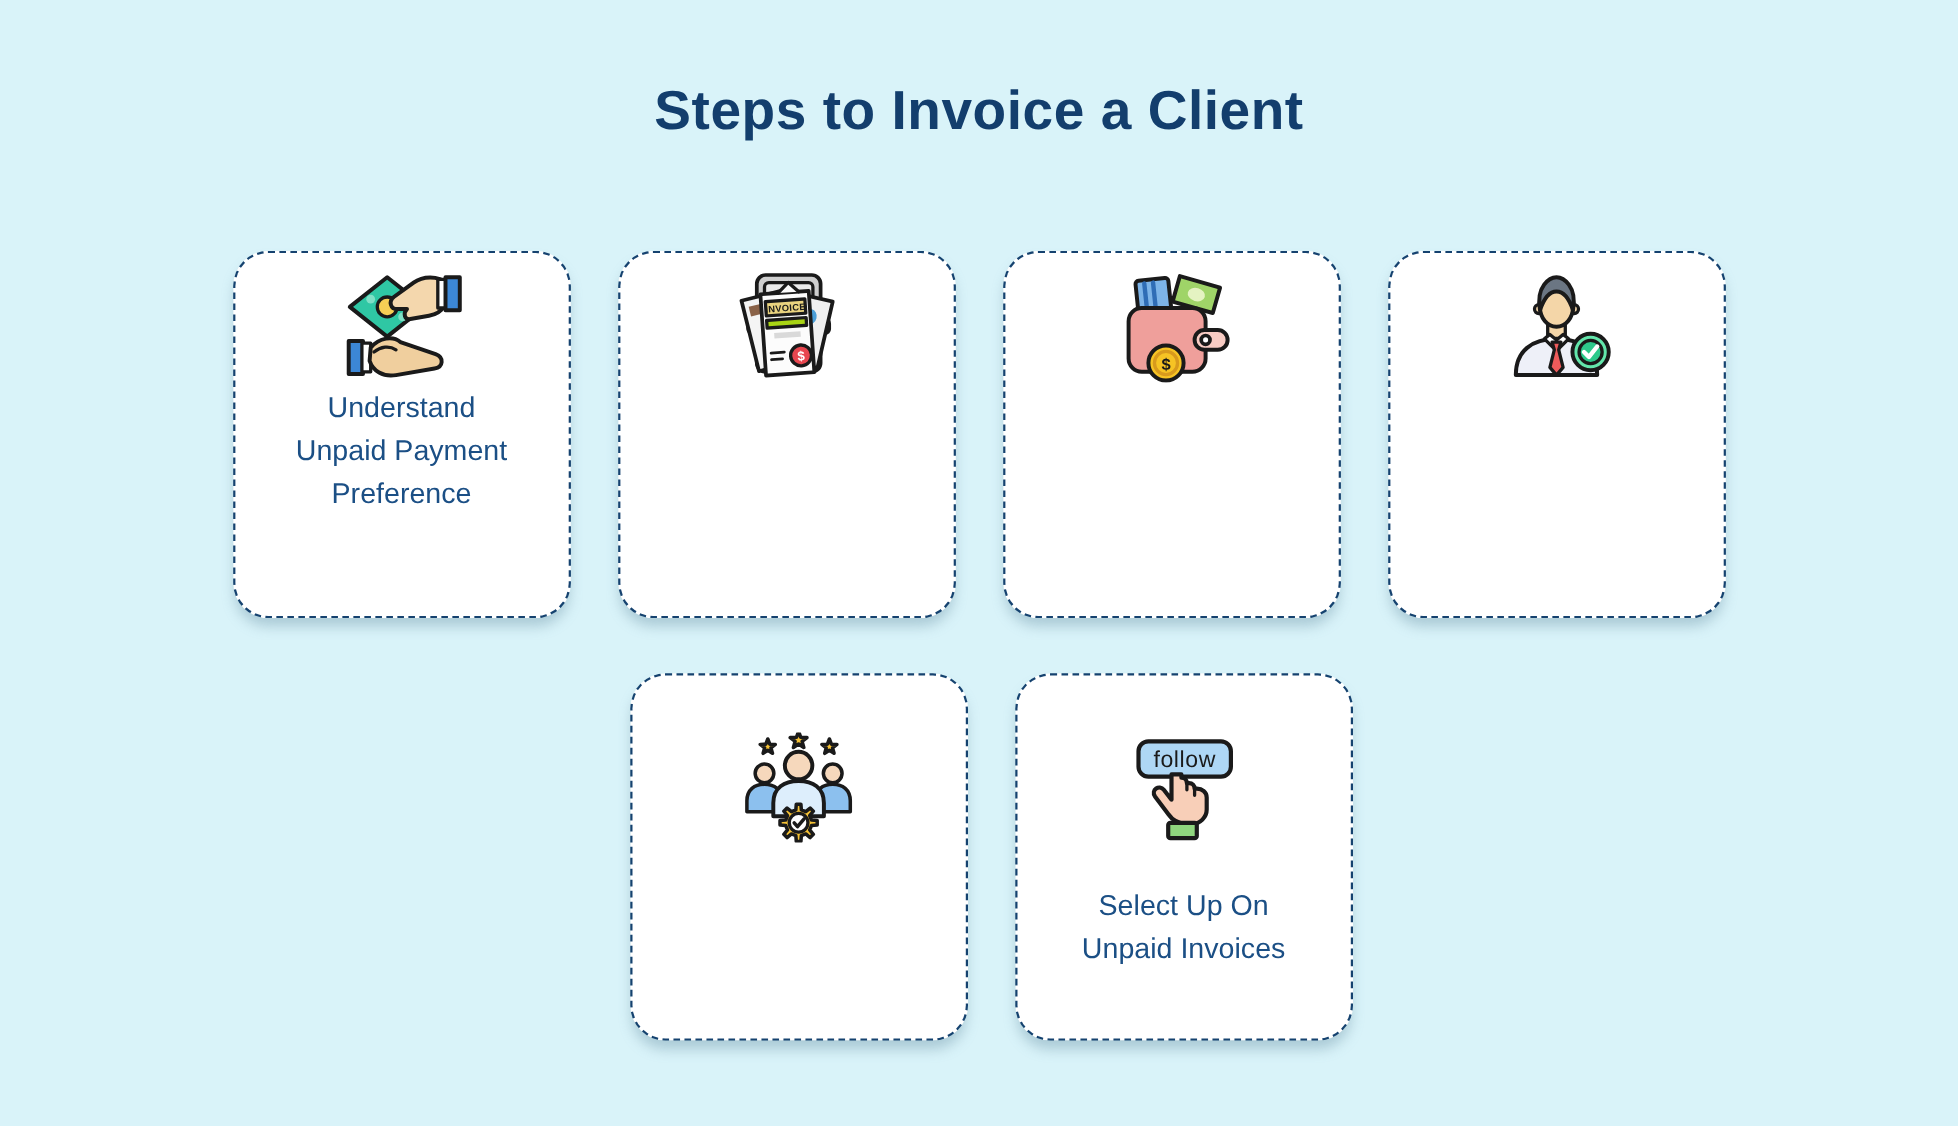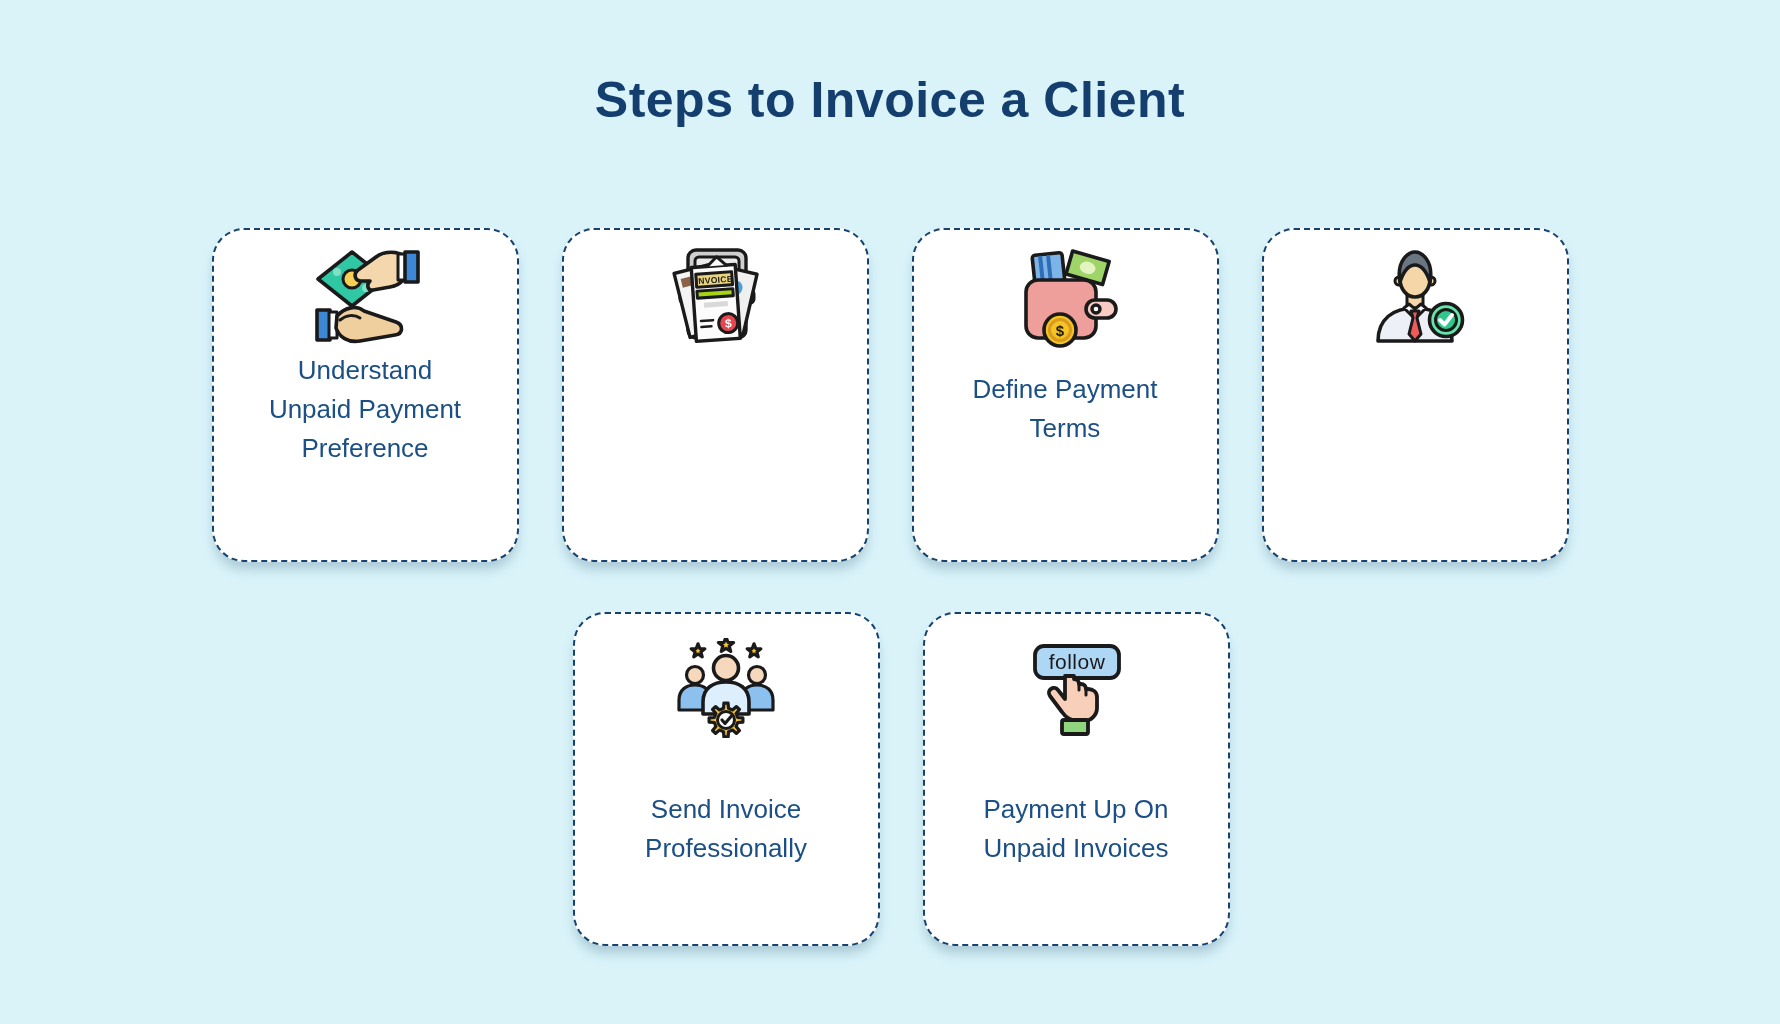--- a/index.html
+++ b/index.html
@@ -24,21 +24,21 @@
   .card {
     box-sizing:border-box;
     width:307px; height:334px;
     background:#ffffff;
     border:2px dashed #15426f;
     border-radius:32px;
     box-shadow:0 9px 12px -2px rgba(100,140,160,0.40);
     display:flex; flex-direction:column; align-items:center;
     padding:18px 14px 90px 14px;
   }
-  .row2 .card { padding-top:24px; padding-bottom:24px; }
+  .row2 .card { padding-top:52px; padding-bottom:24px; }
   .icon-box { height:100px; display:flex; align-items:center; justify-content:center; }
   .icon-box svg { width:112px; height:100px; display:block; }
   .label-wrap {
     flex:1; display:flex; flex-direction:column;
     align-items:center; justify-content:center;
   }
   .label-line {
     font-size:26px; line-height:39px; font-weight:500;
     color:#1b4f85; text-align:center; white-space:nowrap;
   }
@@ -129,25 +129,20 @@
               <ellipse cx="77" cy="20" rx="8" ry="6" fill="#e4f3c2" stroke="none"></ellipse>
             </g>
             <rect x="16" y="32" width="70" height="58" rx="12" fill="#ef9f9b"></rect>
             <rect x="76" y="52" width="30" height="18" rx="9" fill="#f8ccc4"></rect>
             <circle cx="86" cy="61" r="4" fill="#ffffff" stroke-width="3.4"></circle>
             <circle cx="50" cy="82" r="16" fill="#f6c324"></circle>
             <circle cx="50" cy="82" r="10.5" stroke="#d89a1d" stroke-width="3"></circle>
             <text x="50" y="88" text-anchor="middle" font-size="15" font-weight="700" fill="#1a1a1a" stroke="none">$</text>
           </g>
         </svg>
-      </div>
-      <div class="label-wrap">
-        <div class="label-line">Define Payment</div>
-        <div class="label-line">Terms</div>
-        <div class="label-line"></div>
       </div>
     </div>
 
     <div class="card">
       <div class="icon-box">
         <svg viewBox="0 0 110 100">
           <g fill="none" stroke="#1a1a1a" stroke-width="3.6" stroke-linejoin="round" stroke-linecap="round">
             <rect x="47" y="44" width="16" height="18" fill="#f4d6a8" stroke-width="3"></rect>
             <path d="M18,93 C18,71 33,60 55,60 C77,60 92,71 92,93 Z" fill="#eef0f8"></path>
             <path d="M44,60 L55,71 L66,60 L61,56 L55,61 L49,56 Z" fill="#ffffff" stroke-width="3"></path>
@@ -183,40 +178,35 @@
             <circle cx="55" cy="30" r="12.5" fill="#f6d8bc" stroke-width="3.6"></circle>
             <path d="M32,76 V64 C32,50 42,44 55,44 C68,44 78,50 78,64 V76 Z" fill="#ddeefc" stroke-width="3.6"></path>
             <g transform="translate(55,82)">
               <polygon fill="#f6c235" stroke-width="3.2" points="11.7,-2.5 16.9,-2.1 16.9,2.1 11.7,2.5 10.1,6.5 13.4,10.5 10.5,13.4 6.5,10.1 2.5,11.7 2.1,16.9 -2.1,16.9 -2.5,11.7 -6.5,10.1 -10.5,13.4 -13.4,10.5 -10.1,6.5 -11.7,2.5 -16.9,2.1 -16.9,-2.1 -11.7,-2.5 -10.1,-6.5 -13.4,-10.5 -10.5,-13.4 -6.5,-10.1 -2.5,-11.7 -2.1,-16.9 2.1,-16.9 2.5,-11.7 6.5,-10.1 10.5,-13.4 13.4,-10.5 10.1,-6.5"></polygon>
               <circle cx="0" cy="0" r="8.5" fill="#ffffff" stroke-width="3"></circle>
               <path d="M-4,0 L-1,3.5 L5,-3.5" stroke-width="3.2"></path>
             </g>
           </g>
         </svg>
       </div>
-      <div class="label-wrap">
-        <div class="label-line">Send Invoice</div>
-        <div class="label-line">Professionally</div>
-        <div class="label-line"></div>
-      </div>
     </div>
 
     <div class="card">
       <div class="icon-box">
         <svg viewBox="0 0 110 100">
           <g fill="none" stroke="#1a1a1a" stroke-width="3.8" stroke-linejoin="round" stroke-linecap="round">
             <rect x="14" y="8" width="84" height="32" rx="9" fill="#aed7f5"></rect>
             <text x="56" y="31" text-anchor="middle" font-size="21" font-weight="500" letter-spacing="0.5" fill="#1a1a1a" stroke="none">follow</text>
             <path d="M44,38 L44,61 L37,52 C33,47 25,52 29,58 L41,74 C45,80 51,83 58,83 L63,83 C70,83 76,77 76,70 L76,59 C76,54 72,51 67,51 L65,51 C65,48 63,46 60,46 L58,46 C58,43 56,41 53,41 L53,38 Z" fill="#f8cfb8"></path>
             <path d="M58,46 v6 M65,51 v6" stroke-width="3"></path>
             <rect x="41" y="82" width="26" height="14" rx="2" fill="#8fd67e"></rect>
           </g>
         </svg>
       </div>
       <div class="label-wrap">
-        <div class="label-line">Payment Up On</div>
+        <div class="label-line">Select Up On</div>
         <div class="label-line">Unpaid Invoices</div>
         <div class="label-line"></div>
       </div>
     </div>
 
   </div>
 </div>
 
 </body></html>

